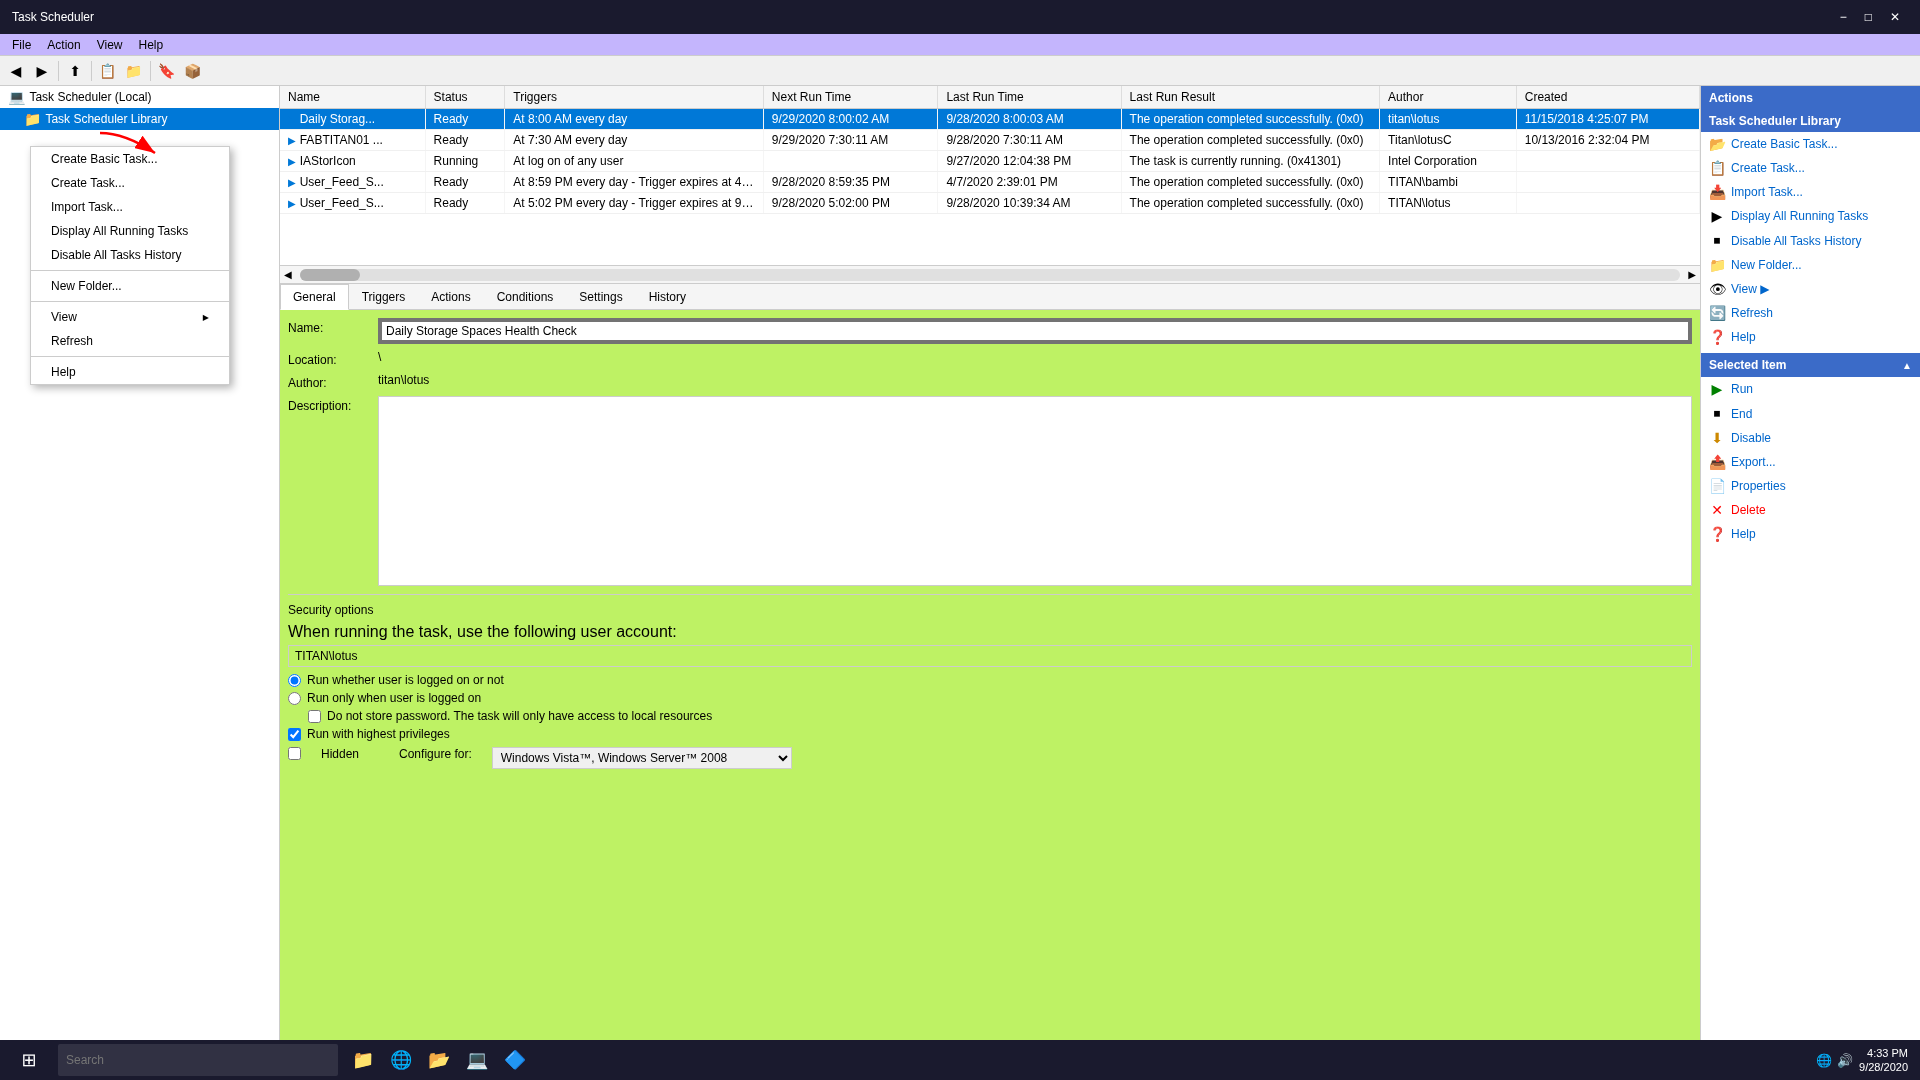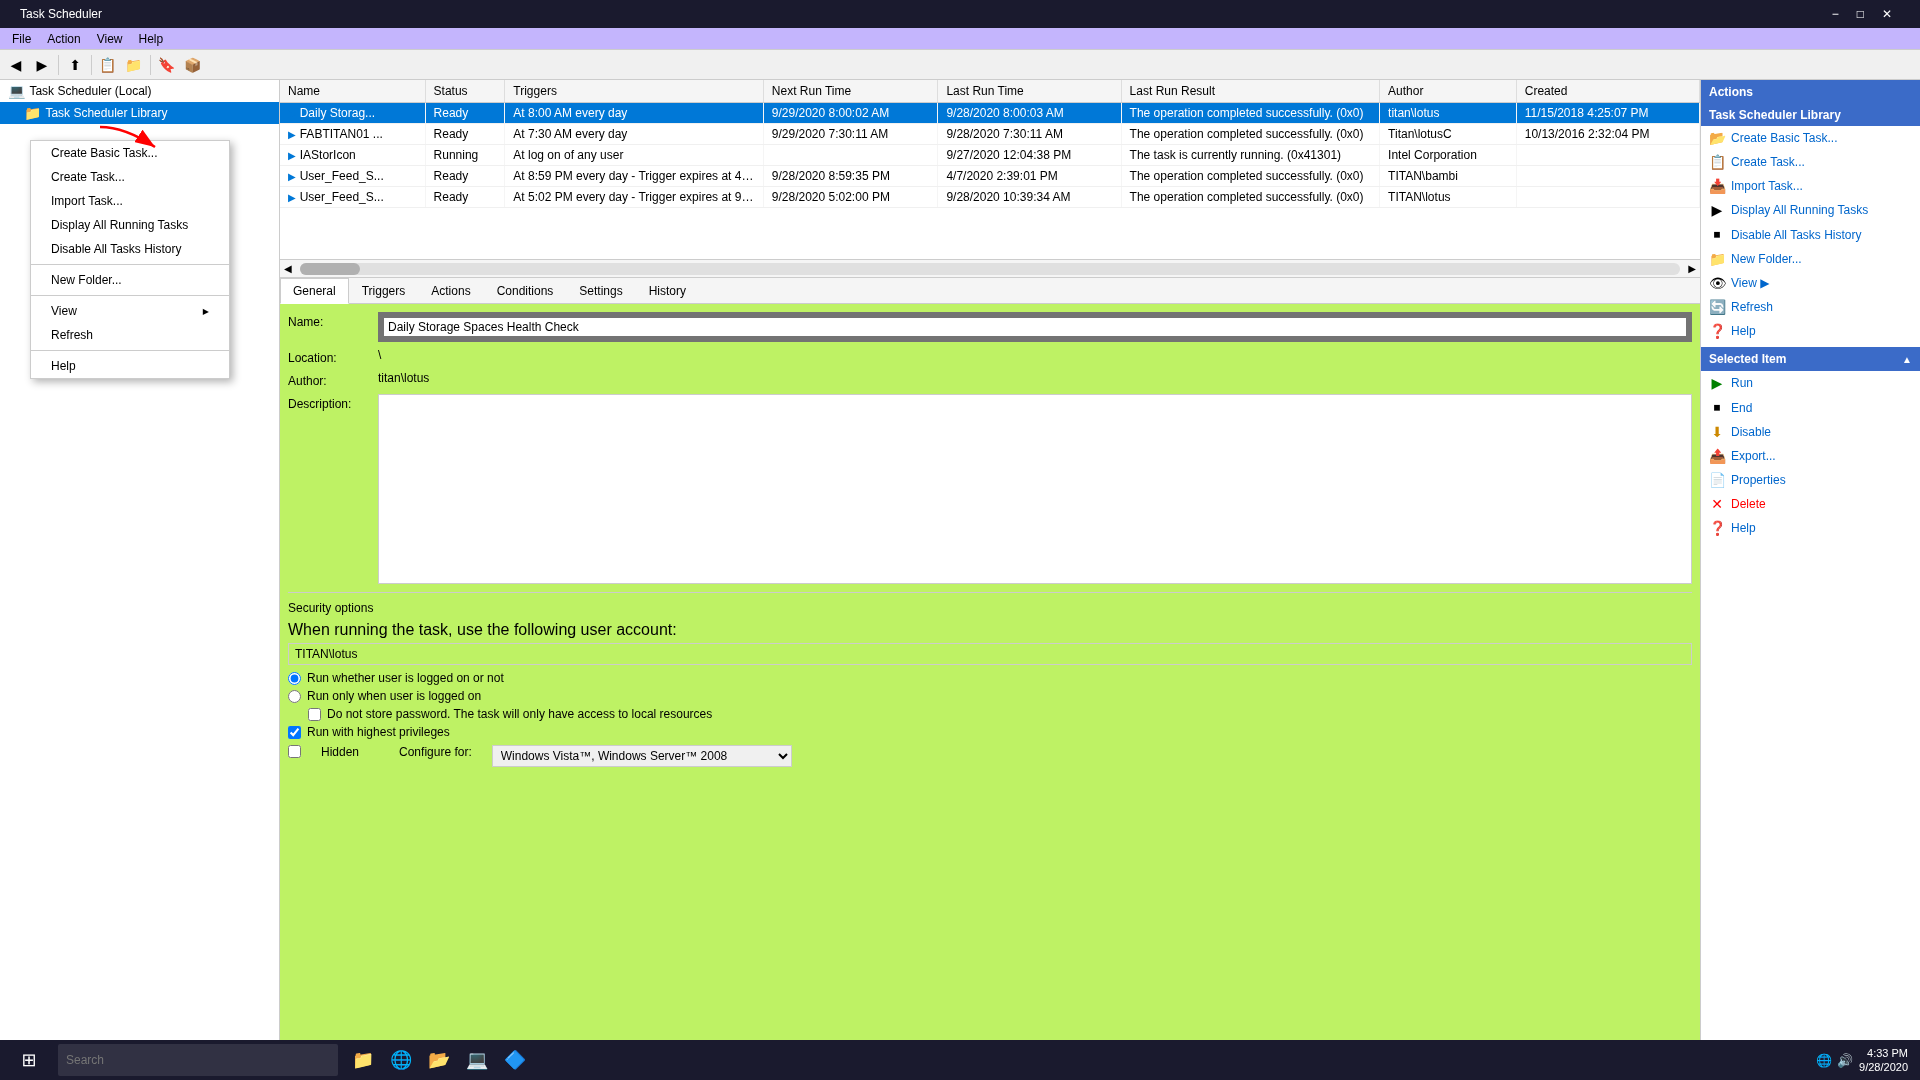--- a/index.html
+++ b/index.html
@@ -2,24 +2,24 @@
 <html><head>
   <meta charset="utf-8">
   <style>
     * { margin: 0; padding: 0; box-sizing: border-box; }
     body { font-family: 'Segoe UI', Tahoma, sans-serif; font-size: 12px; background: #f0f0f0; overflow: hidden; width: 1920px; height: 1080px; }
 
     
     .title-bar {
       background: #1a1a2e;
       color: white;
-      height: 28px;
-      display: flex;
-      align-items: center;
-      padding: 0 20px;
+      height: 34px;
+      display: flex;
+      align-items: center;
+      padding: 0 12px;
       justify-content: space-between;
     }
     .title-bar-title { font-size: 12px; }
     .title-bar-controls { display: flex; gap: 2px; }
     .title-bar-btn { background: none; border: none; color: white; cursor: pointer; padding: 0 8px; font-size: 12px; }
 
     
     .menu-bar {
       background: #c4b5fd;
       height: 22px;
@@ -206,21 +206,21 @@
       font-size: 12px;
       padding-top: 3px;
       flex-shrink: 0;
     }
     .field-value {
       flex: 1;
       font-size: 12px;
     }
     .field-input {
       flex: 1;
-      border: 6px solid #737373;
+      border: 4px solid #737373;
       padding: 2px 4px;
       font-size: 12px;
       background: white;
     }
     .field-textarea {
       flex: 1;
       border: 1px solid #ccc;
       padding: 2px 4px;
       font-size: 12px;
       background: white;

